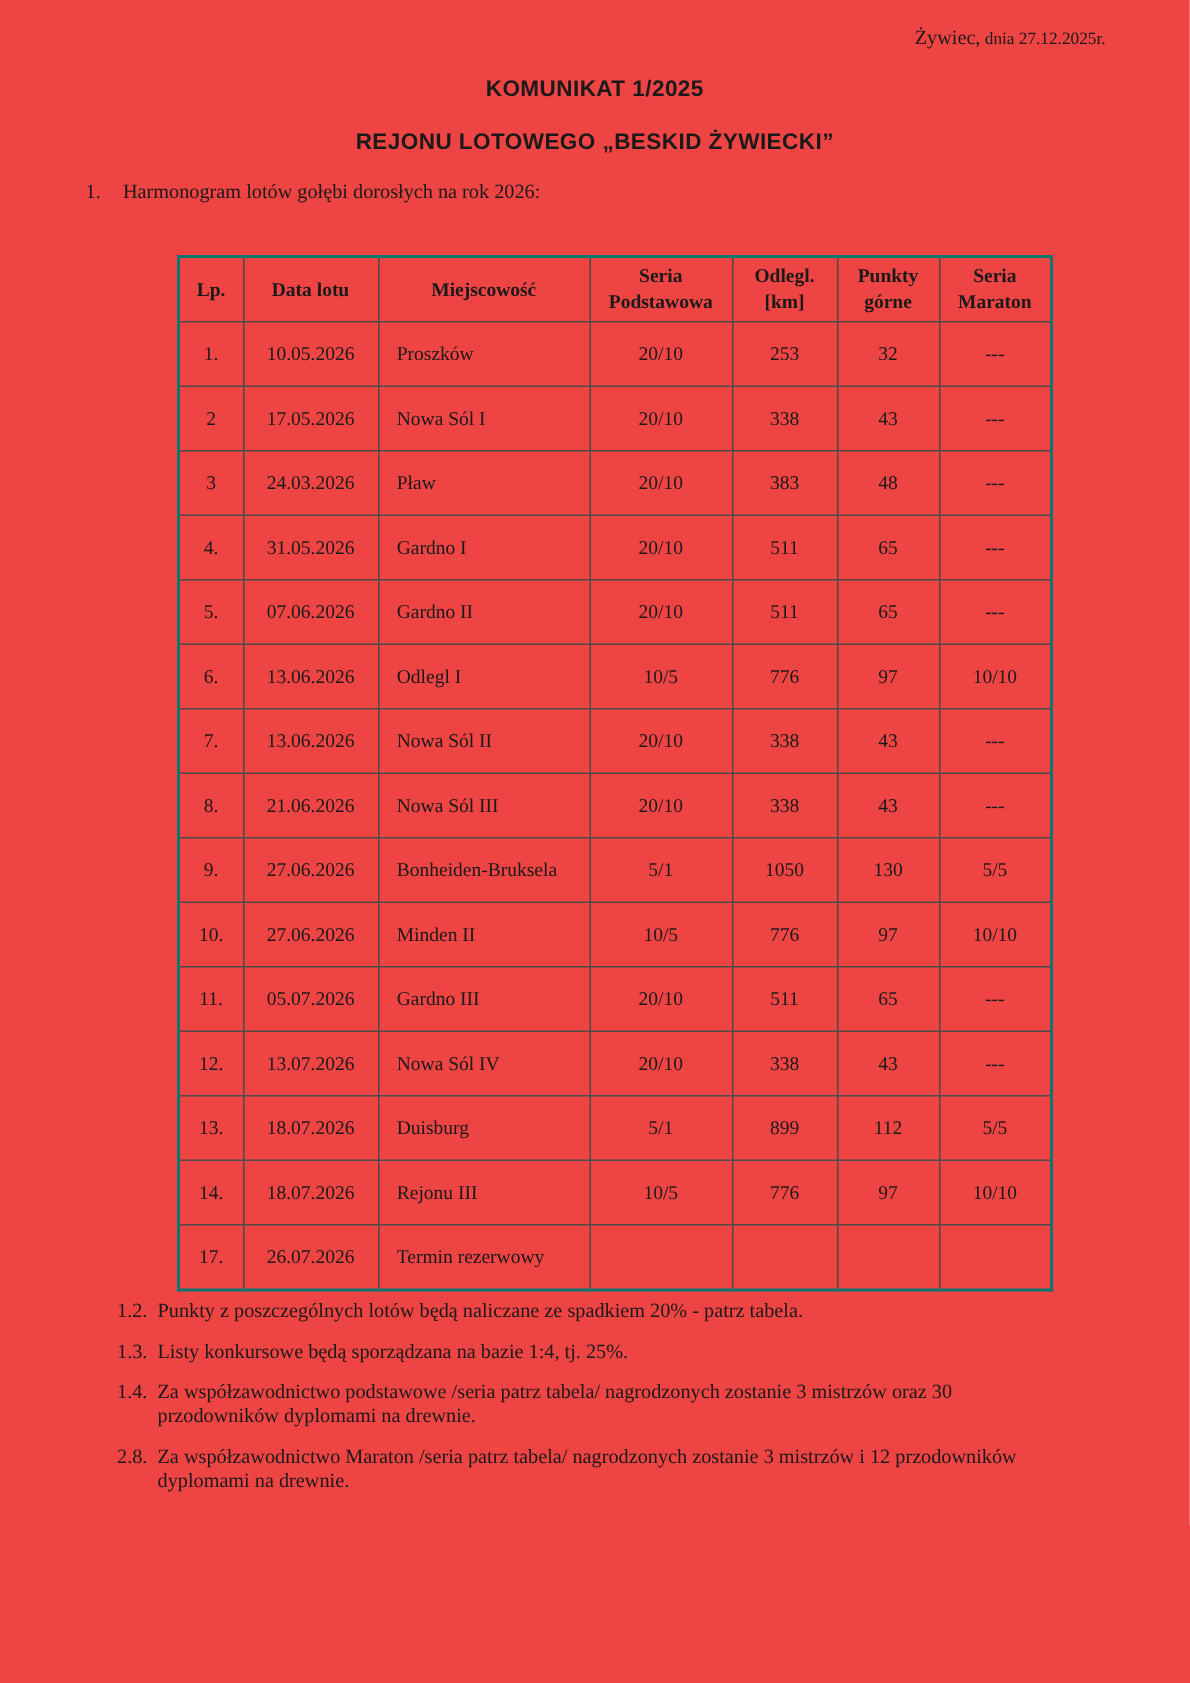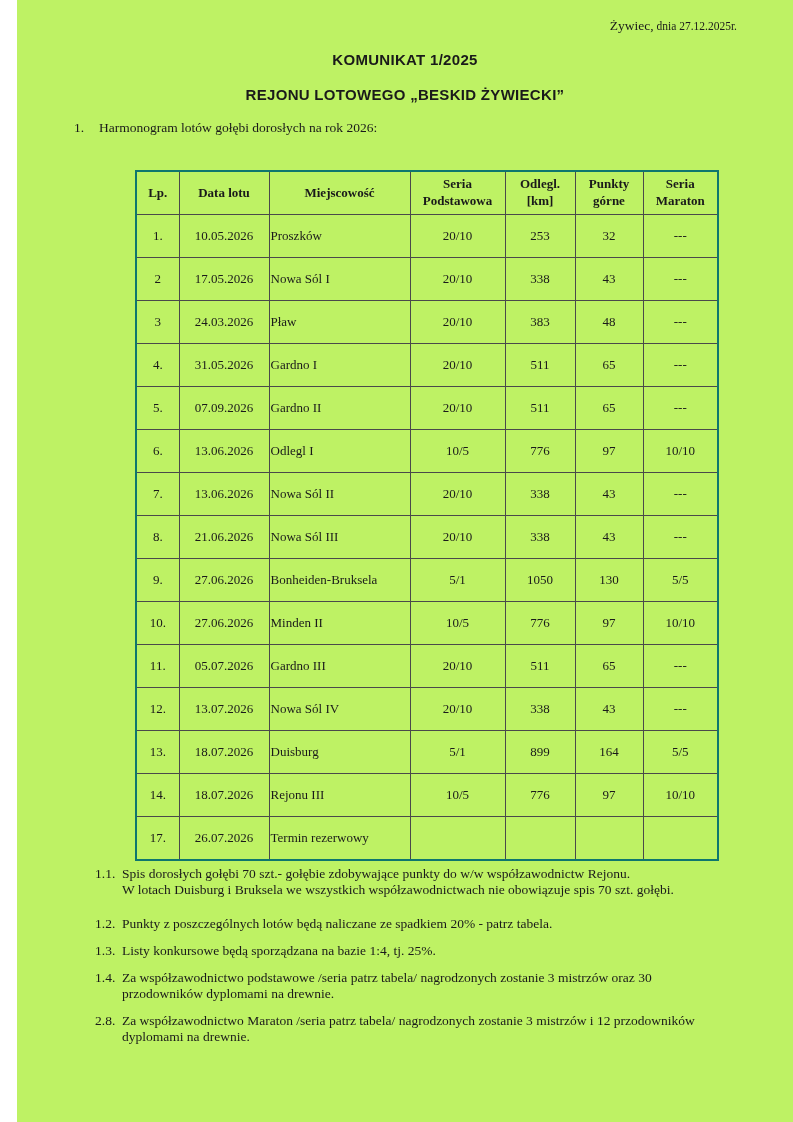--- a/index.html
+++ b/index.html
@@ -4,21 +4,21 @@
 <style>
   html, body { margin: 0; padding: 0; }
   body {
     width: 793px; height: 1122px;
     background: #ffffff;
     color: #1a1a1a;
     font-family: "Liberation Serif", serif;
     position: relative;
     overflow: hidden;
   }
-  .page { position: absolute; inset: 0; background: #bef264; margin-left: 17px; }
+  .page { position: absolute; inset: 0; background: #ef4444; }
 
   .date-line {
     position: absolute;
     top: 16px; right: 56px;
     white-space: nowrap;
   }
   .date-city { font-size: 13.5px; }
   .date-rest { font-size: 11.5px; }
 
   .title, .subtitle {
@@ -58,21 +58,21 @@
     padding: 0 3px;
     overflow: hidden;
   }
   .flight-table th {
     font-weight: bold;
     white-space: pre-line;
     line-height: 1.3;
   }
   .flight-table td.left {
     text-align: left;
-    padding-left: 1px;
+    padding-left: 12px;
   }
 
   .notes {
     position: absolute;
     top: 866px; left: 78px;
     width: 660px;
     font-size: 13.5px;
     line-height: 16px;
   }
   .note {
@@ -157,21 +157,21 @@
           <td>4.</td>
           <td>31.05.2026</td>
           <td class="left">Gardno I</td>
           <td>20/10</td>
           <td>511</td>
           <td>65</td>
           <td>---</td>
         </tr>
         <tr>
           <td>5.</td>
-          <td>07.09.2026</td>
+          <td>07.06.2026</td>
           <td class="left">Gardno II</td>
           <td>20/10</td>
           <td>511</td>
           <td>65</td>
           <td>---</td>
         </tr>
         <tr>
           <td>6.</td>
           <td>13.06.2026</td>
           <td class="left">Odlegl I</td>
@@ -233,21 +233,21 @@
           <td>338</td>
           <td>43</td>
           <td>---</td>
         </tr>
         <tr>
           <td>13.</td>
           <td>18.07.2026</td>
           <td class="left">Duisburg</td>
           <td>5/1</td>
           <td>899</td>
-          <td>164</td>
+          <td>112</td>
           <td>5/5</td>
         </tr>
         <tr>
           <td>14.</td>
           <td>18.07.2026</td>
           <td class="left">Rejonu III</td>
           <td>10/5</td>
           <td>776</td>
           <td>97</td>
           <td>10/10</td>
@@ -258,25 +258,20 @@
           <td class="left">Termin rezerwowy</td>
           <td></td>
           <td></td>
           <td></td>
           <td></td>
         </tr>
       </tbody>
   </table>
 
   <div class="notes">
-    <div class="note wide-gap">
-      <span class="note-num">1.1.</span>
-      <span class="note-text">Spis dorosłych gołębi 70 szt.- gołębie zdobywające punkty do w/w współzawodnictw Rejonu.
-W lotach Duisburg i Bruksela we wszystkich współzawodnictwach nie obowiązuje spis 70 szt. gołębi.</span>
-    </div>
     <div class="note">
       <span class="note-num">1.2.</span>
       <span class="note-text">Punkty z poszczególnych lotów będą naliczane ze spadkiem 20% - patrz tabela.</span>
     </div>
     <div class="note">
       <span class="note-num">1.3.</span>
       <span class="note-text">Listy konkursowe będą sporządzana na bazie 1:4, tj. 25%.</span>
     </div>
     <div class="note">
       <span class="note-num">1.4.</span>

